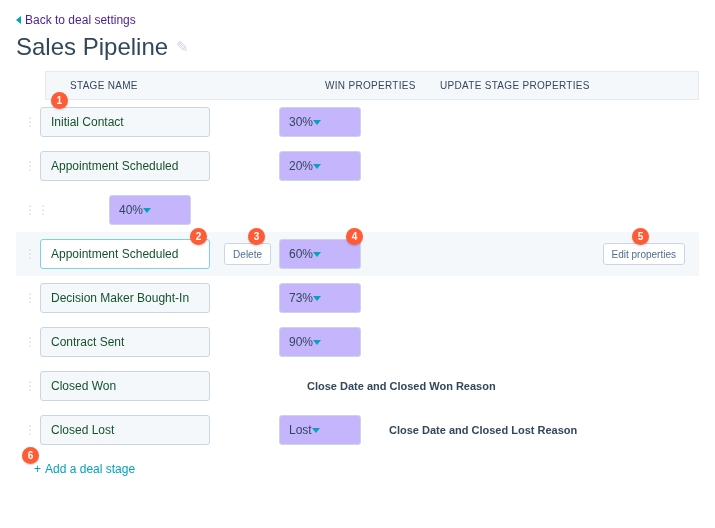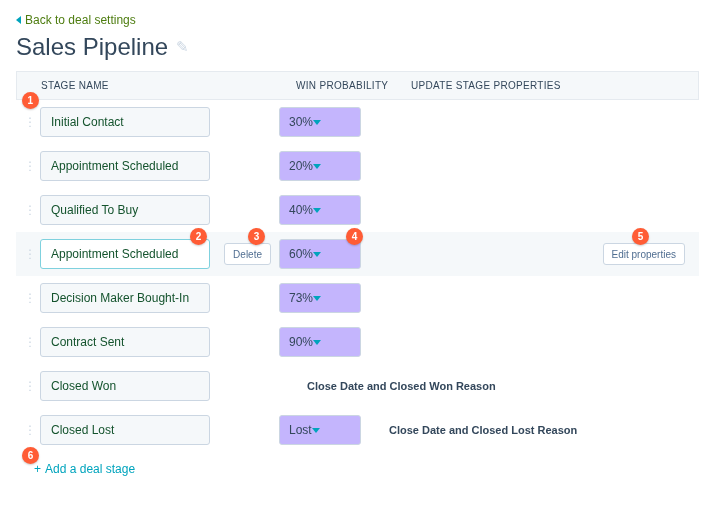--- a/index.html
+++ b/index.html
@@ -7,21 +7,21 @@
     font-family: -apple-system, BlinkMacSystemFont, "Segoe UI", Helvetica, Arial, sans-serif;
     background: #fff;
     font-size: 13px;
     color: #33475b;
     width: 715px;
     height: 528px;
     padding: 12px 16px;
     position: relative;
   }
   .back-link {
-    color: #4d7c0f;
+    color: #4c1d95;
     font-size: 12px;
     font-weight: 500;
     cursor: pointer;
     display: inline-flex;
     align-items: center;
     gap: 4px;
   }
   .page-title {
     font-size: 24px;
     font-weight: 400;
@@ -39,20 +39,21 @@
     display: flex;
     align-items: center;
     padding: 8px 8px 8px 24px;
     background: #f5f8fa;
     border: 1px solid #e5eaef;
     font-size: 10px;
     color: #33475b;
     font-weight: 500;
     letter-spacing: 0.3px;
     position: relative;
+    margin-left: 29px;
   }
   .col-stage { flex: 0 0 255px; }
   .col-prob  { flex: 0 0 115px; }
   .col-upd   { flex: 1; }
   .stage-row {
     display: flex;
     align-items: center;
     padding: 7px 8px 7px 8px;
     position: relative;
   }
@@ -181,21 +182,21 @@
 </div>
 
 <h1 class="page-title">
   <span>Sales Pipeline</span>
   <span class="pencil">✎</span>
 </h1>
 
 
 <div class="header-row">
   <div class="col-stage">STAGE NAME</div>
-  <div class="col-prob">WIN PROBABILITY</div>
+  <div class="col-prob">WIN PROPERTIES</div>
   <div class="col-upd">UPDATE STAGE PROPERTIES</div>
   <div class="annot" style="left:5px; top:20px;">1</div>
 </div>
 
 
 <div class="stage-row">
   <div class="drag-handle">⋮⋮</div>
   <div class="stage-input">Initial Contact</div>
   <div class="action-area"></div>
   <div class="prob-select">
@@ -213,21 +214,20 @@
   <div class="prob-select">
     <span>20%</span>
     <span class="caret"></span>
   </div>
   <div class="update-text"></div>
 </div>
 
 
 <div class="stage-row">
   <div class="drag-handle">⋮⋮</div>
-  <div class="stage-input">Qualified To Buy</div>
   <div class="action-area"></div>
   <div class="prob-select">
     <span>40%</span>
     <span class="caret"></span>
   </div>
   <div class="update-text"></div>
 </div>
 
 
 <div class="stage-row row-active">

